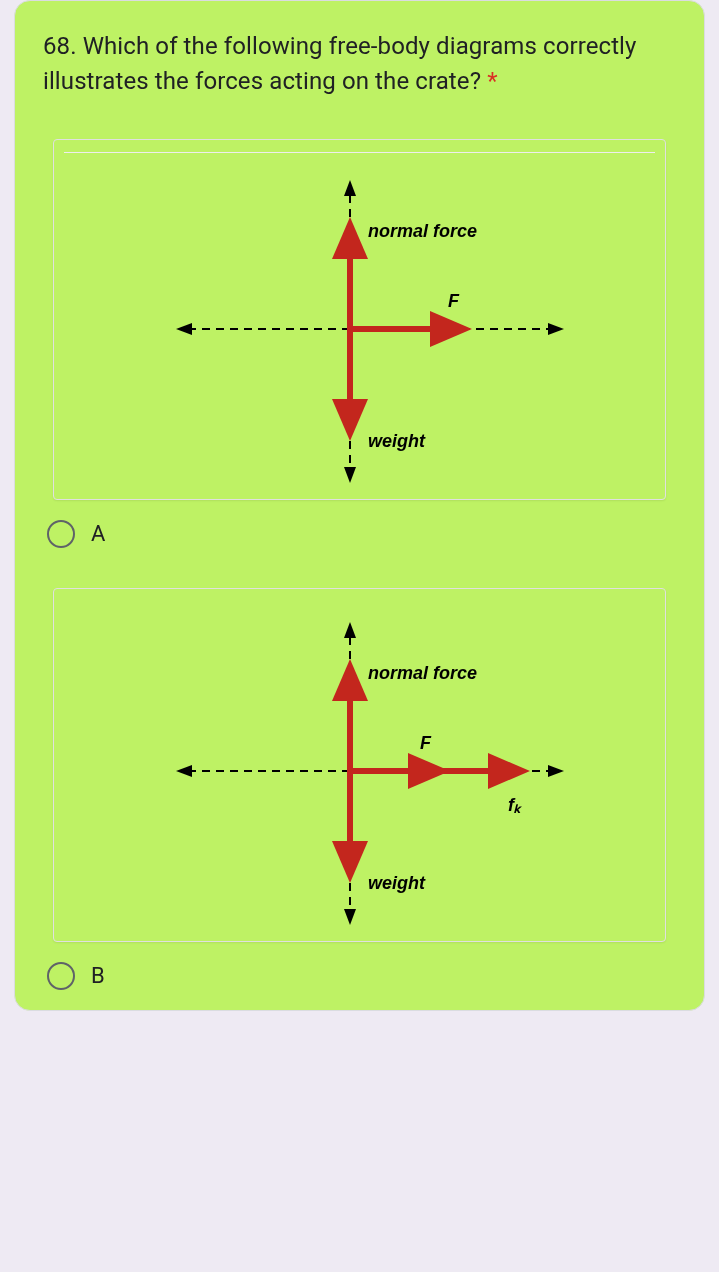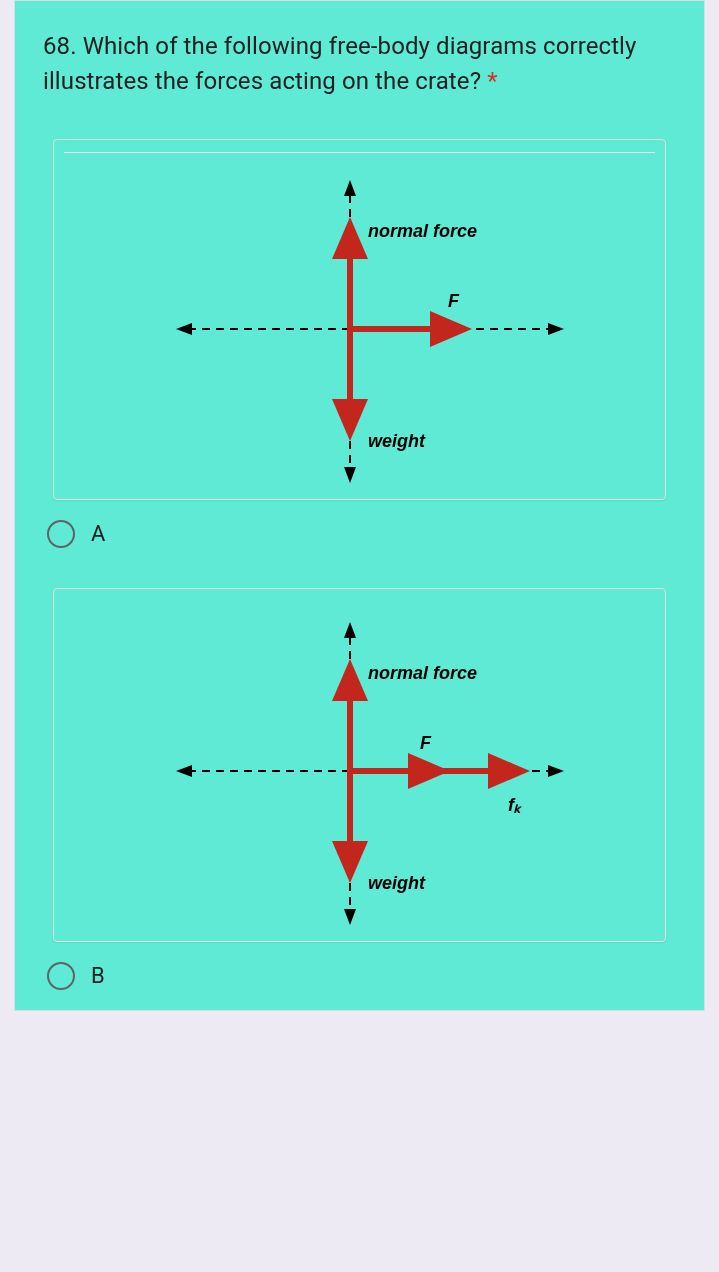--- a/index.html
+++ b/index.html
@@ -3,23 +3,23 @@
 <meta charset="utf-8">
 <style>
   * { box-sizing: border-box; margin: 0; padding: 0; }
   body {
     font-family: 'Google Sans', Roboto, Arial, sans-serif;
     background: #eeeaf3;
     width: 719px;
     padding: 0 14px;
   }
   .card {
-    background: #5eead4;
+    background: #bef264;
     border: 1px solid #dadce0;
-    border-radius: 0;
+    border-radius: 16px;
     padding: 28px 28px 20px 28px;
   }
   .question {
     font-size: 24px;
     color: #202124;
     line-height: 1.45;
     margin-bottom: 40px;
     letter-spacing: 0.1px;
   }
   .required { color: #d93025; }

